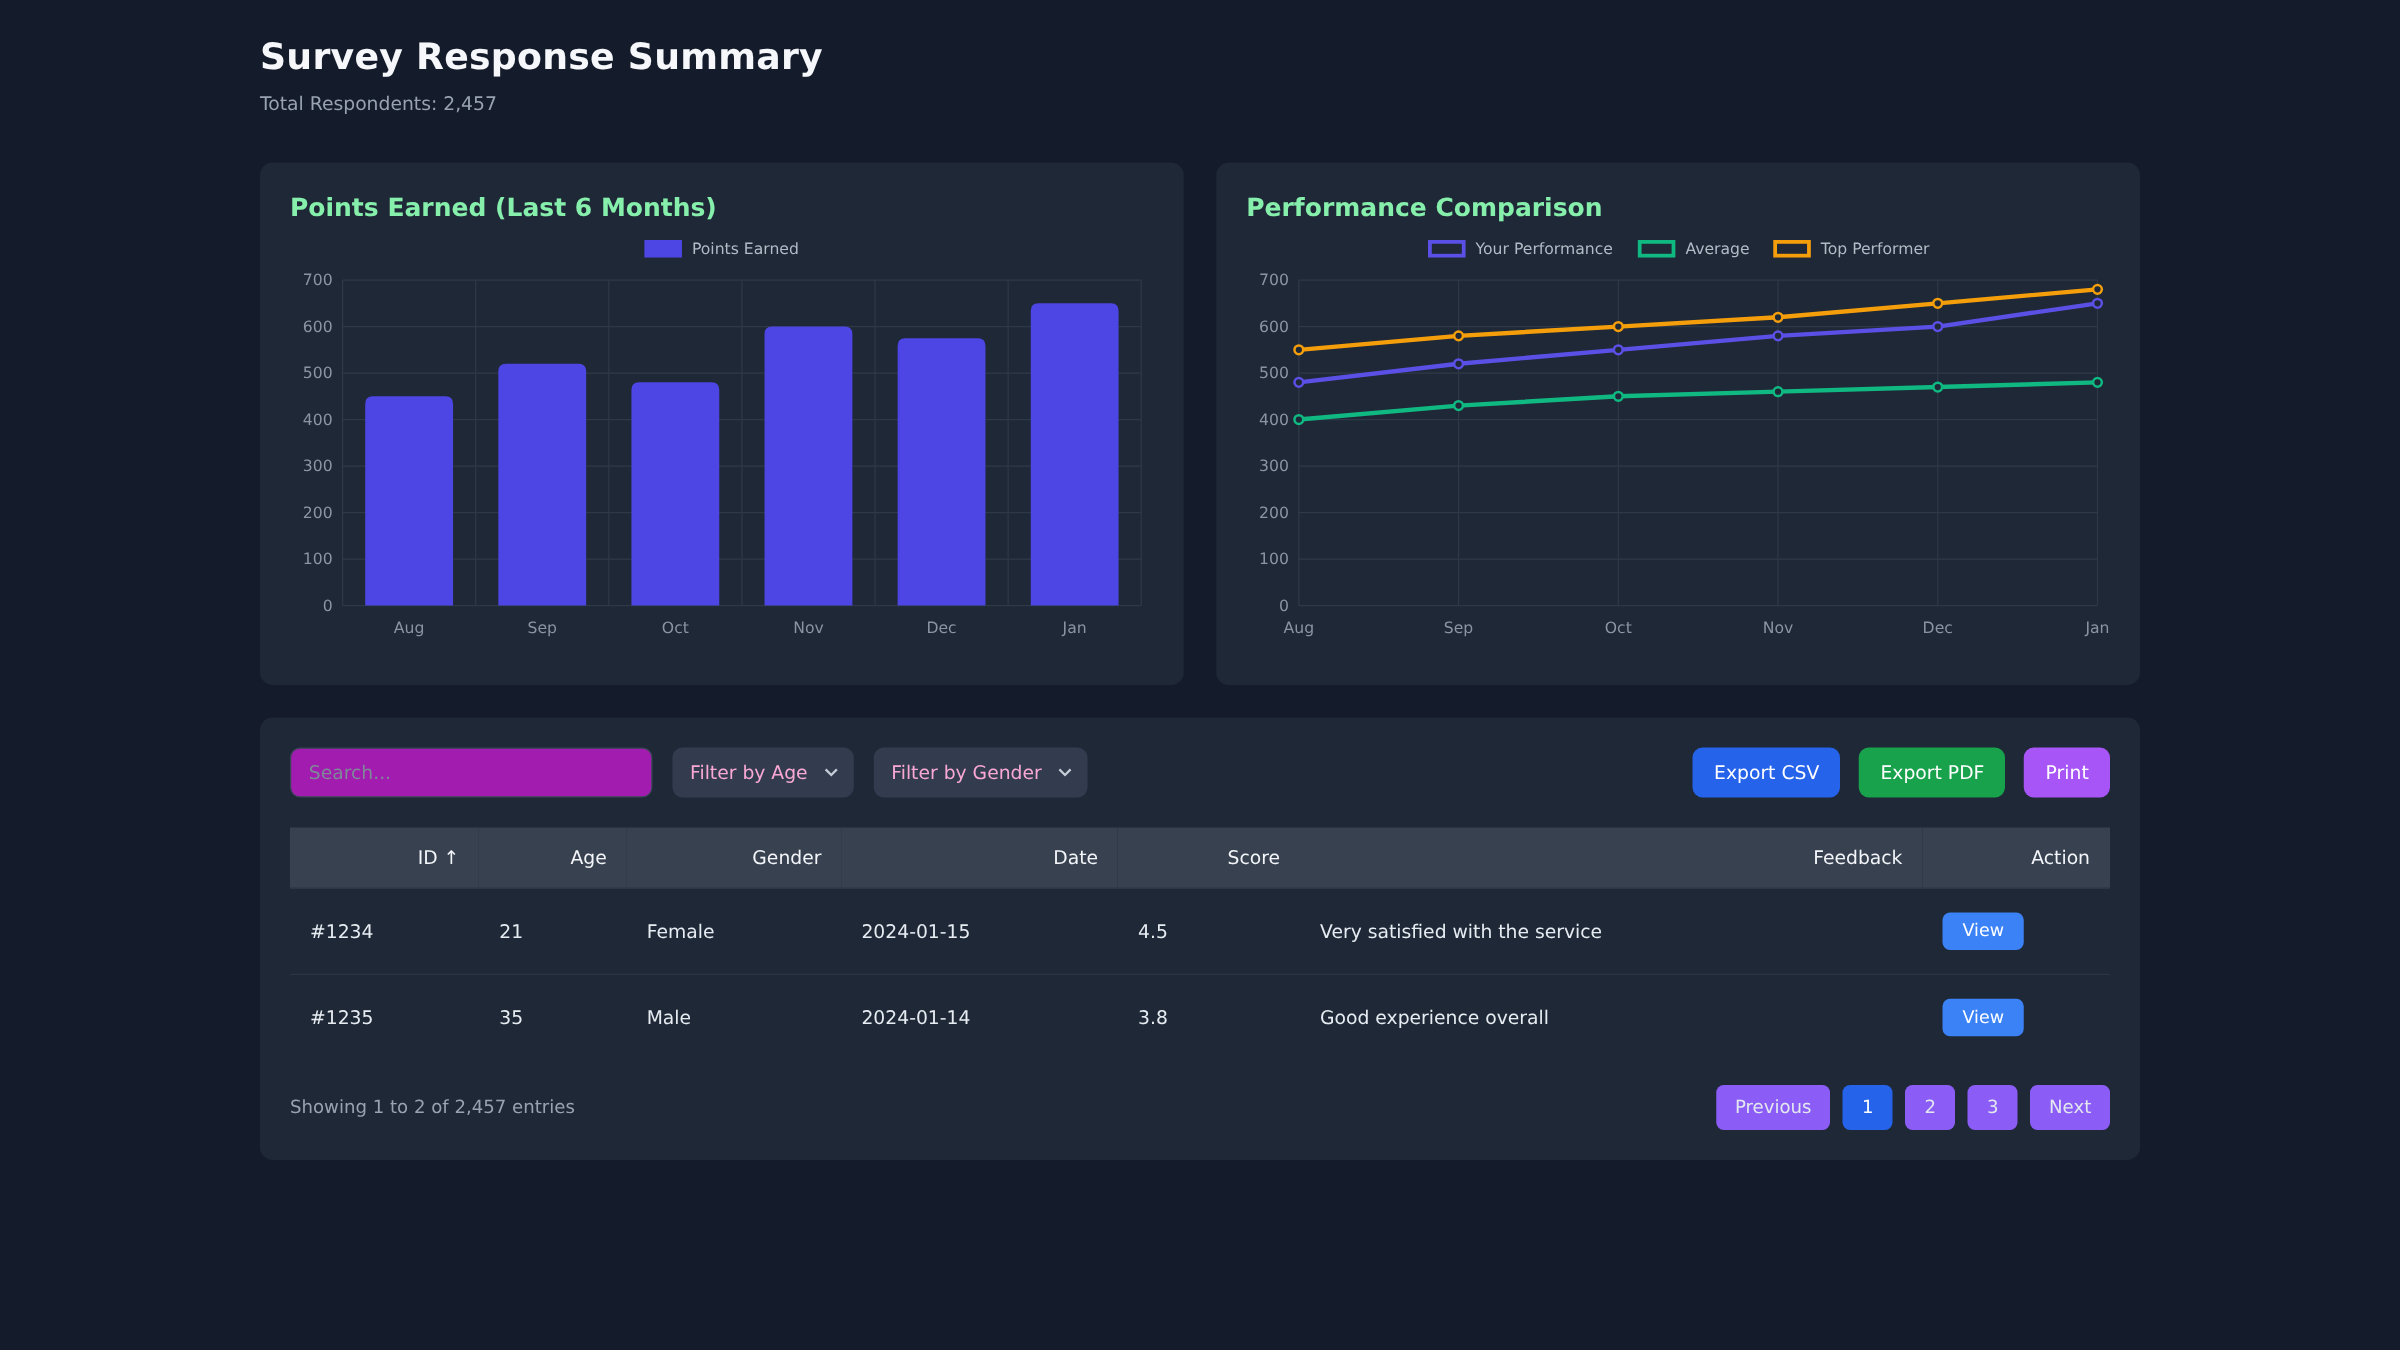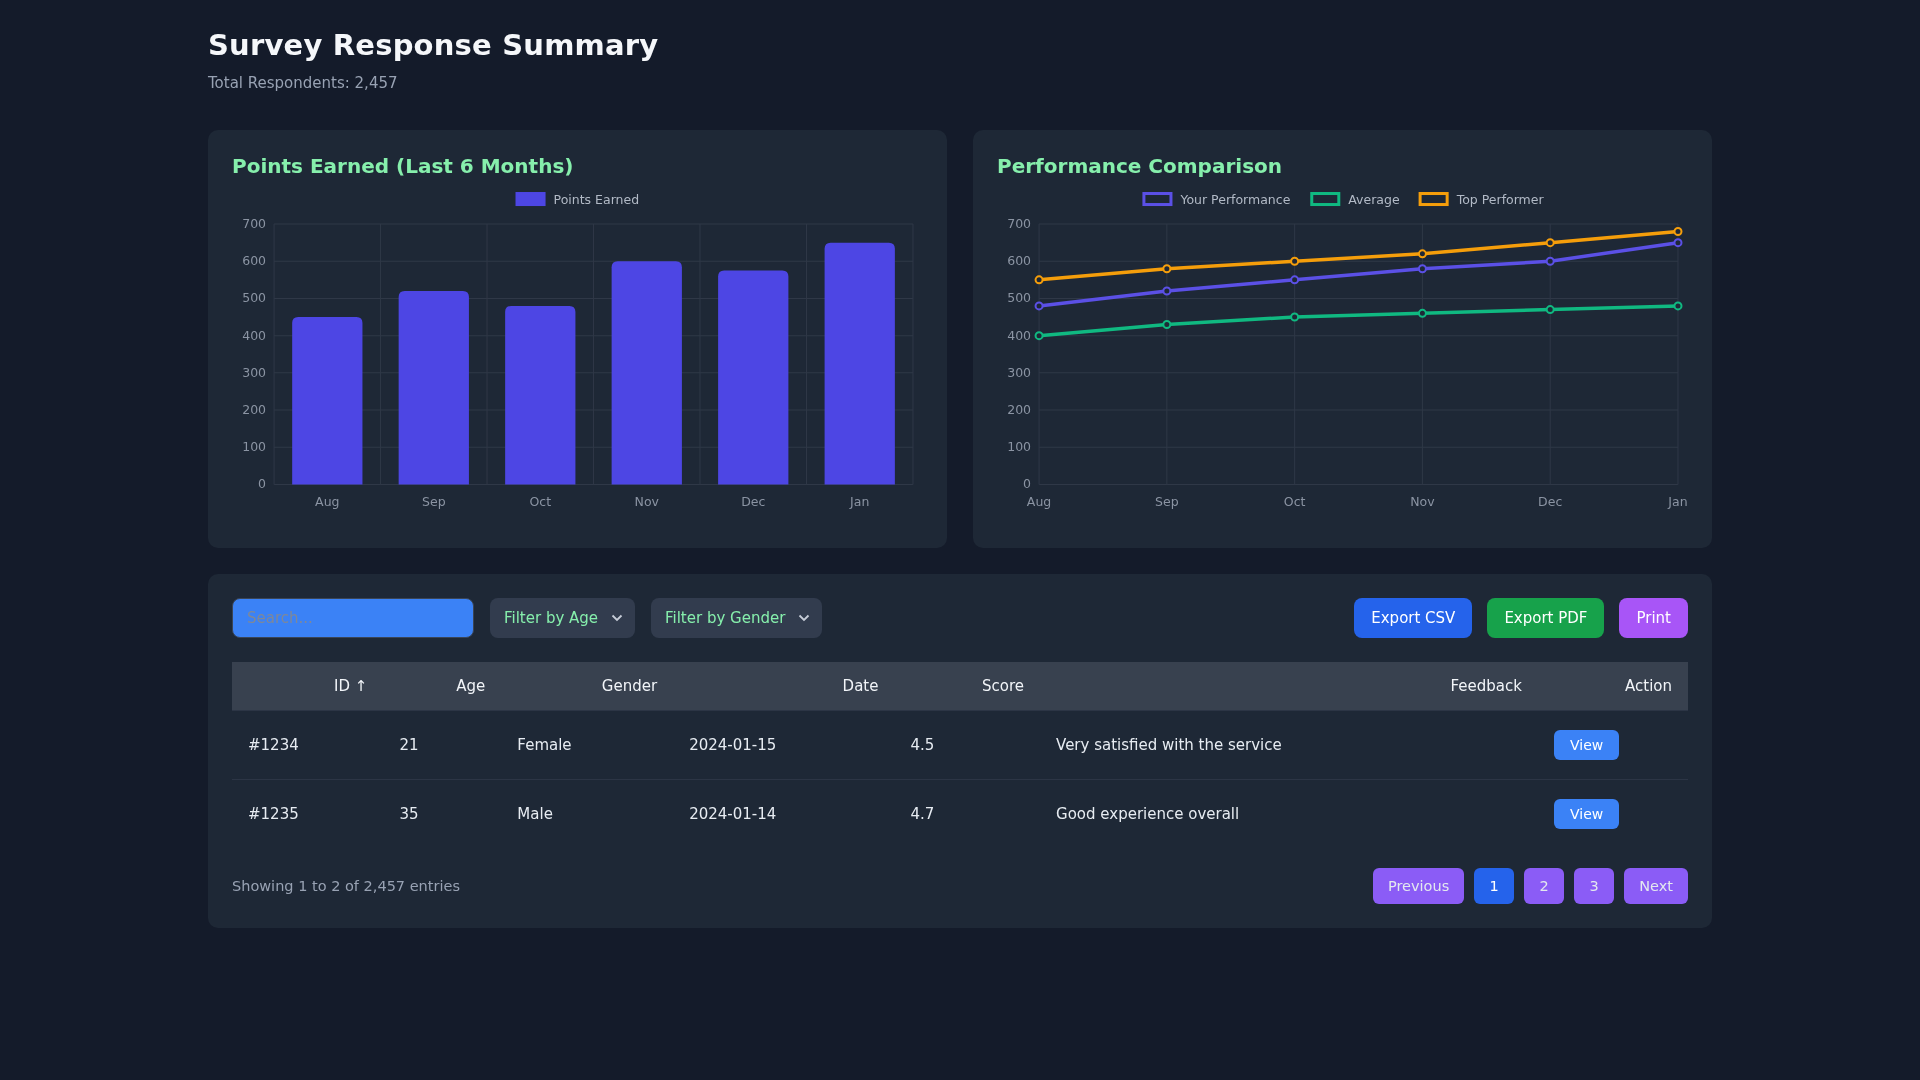--- a/index.html
+++ b/index.html
@@ -18,28 +18,28 @@
   .cards-row { display:flex; gap:26px; }
   .card { background:#1e2836; border-radius:10px; padding:24px; flex:1; min-width:0; }
   .card h2 { font-size:20px; font-weight:bold; margin:0 0 6px; color:#86efac; }
   .chart-box { width:100%; }
   .chart-box svg { display:block; width:100%; height:auto; }
   svg text { font-family:"DejaVu Sans","Liberation Sans",sans-serif; }
 
   .table-card { margin-top:26px; }
   .controls { display:flex; align-items:center; gap:16px; margin-bottom:24px; }
   .search {
-    width:242px; background:#3b82f6; border:1px solid #3a4556; border-radius:8px;
+    width:290px; background:#a21caf; border:1px solid #3a4556; border-radius:8px;
     padding:10px 14px; color:#e6ebf2; font-size:15px; font-family:inherit; outline:none;
   }
   .search::placeholder { color:#7e8899; }
   .select-wrap { position:relative; display:inline-block; }
   .select-wrap select {
     appearance:none; -webkit-appearance:none;
-    background:#323c4e; color:#86efac; border:none; border-radius:8px;
+    background:#323c4e; color:#f9a8d4; border:none; border-radius:8px;
     padding:11px 36px 11px 14px; font-size:15px; font-family:inherit; cursor:pointer;
   }
   .chev { position:absolute; right:12px; top:50%; transform:translateY(-50%); pointer-events:none; }
 
   .actions { margin-left:auto; display:flex; gap:15px; }
   .btn { border:none; border-radius:8px; padding:11px 17px; color:#ffffff; font-size:15px; font-family:inherit; cursor:pointer; }
   .btn-csv   { background:#2563eb; }
   .btn-pdf   { background:#17a24b; }
   .btn-print { background:#a855f7; }
 
@@ -241,21 +241,21 @@
           <td>Very satisfied with the service</td>
           <td>
             <button class="view-btn">View</button>
           </td>
         </tr>
         <tr>
           <td>#1235</td>
           <td>35</td>
           <td>Male</td>
           <td>2024-01-14</td>
-          <td>4.7</td>
+          <td>3.8</td>
           <td>Good experience overall</td>
           <td>
             <button class="view-btn">View</button>
           </td>
         </tr>
       </tbody>
     </table>
 
     <div class="table-footer">
       <span class="showing">Showing 1 to 2 of 2,457 entries</span>

